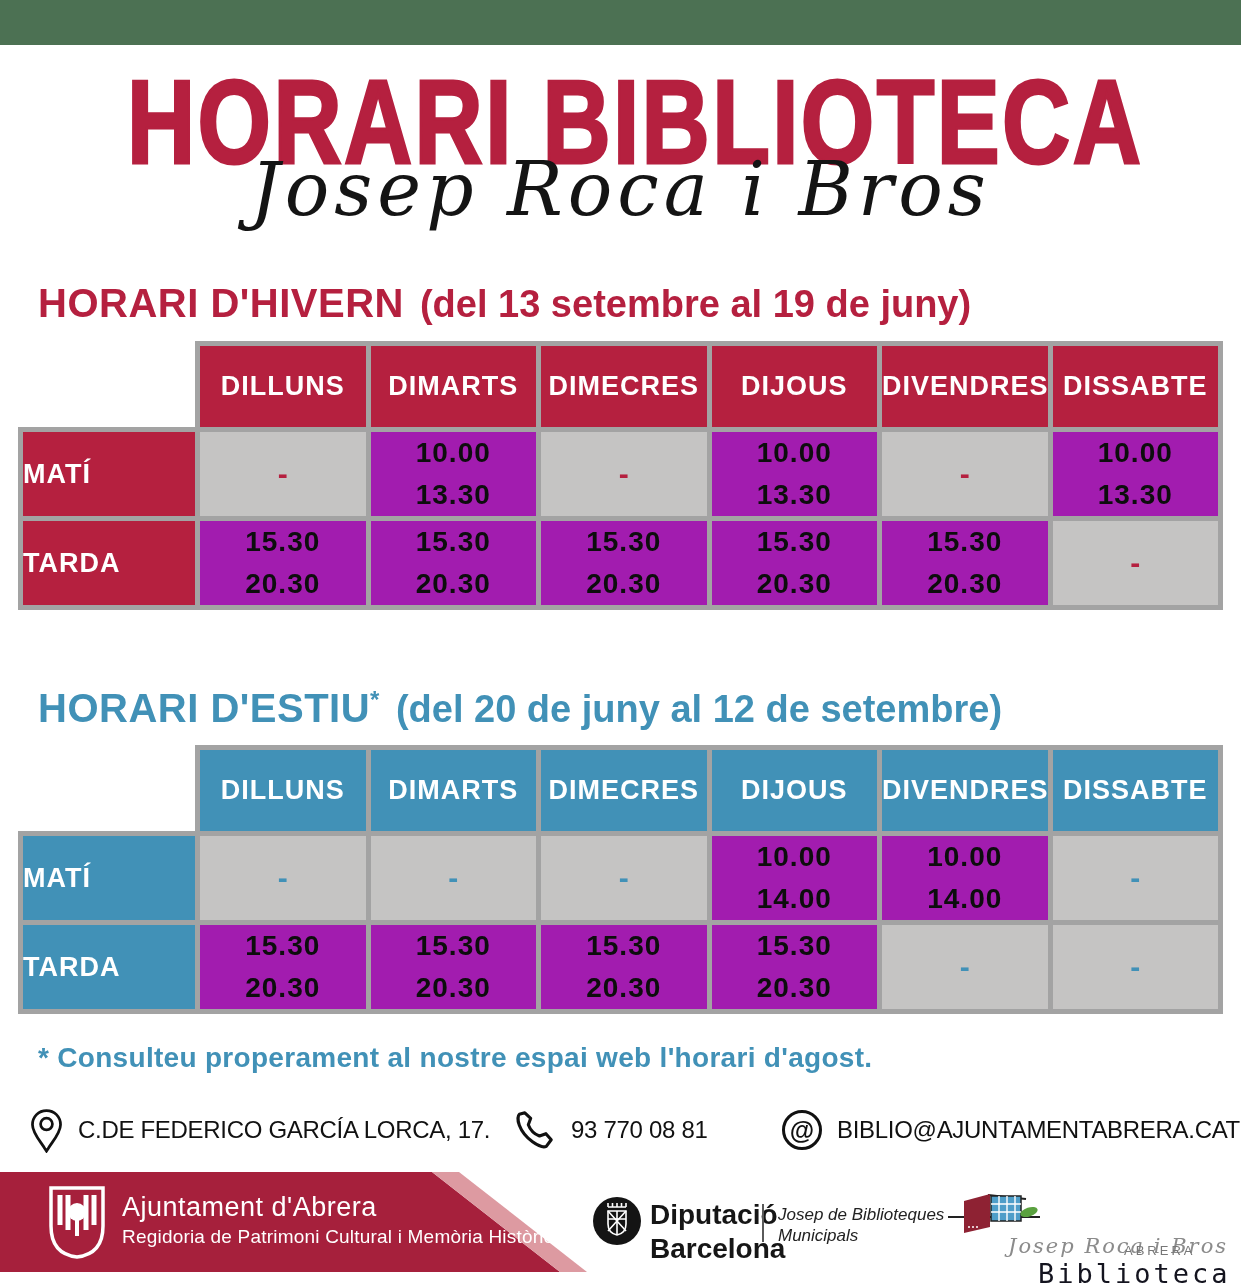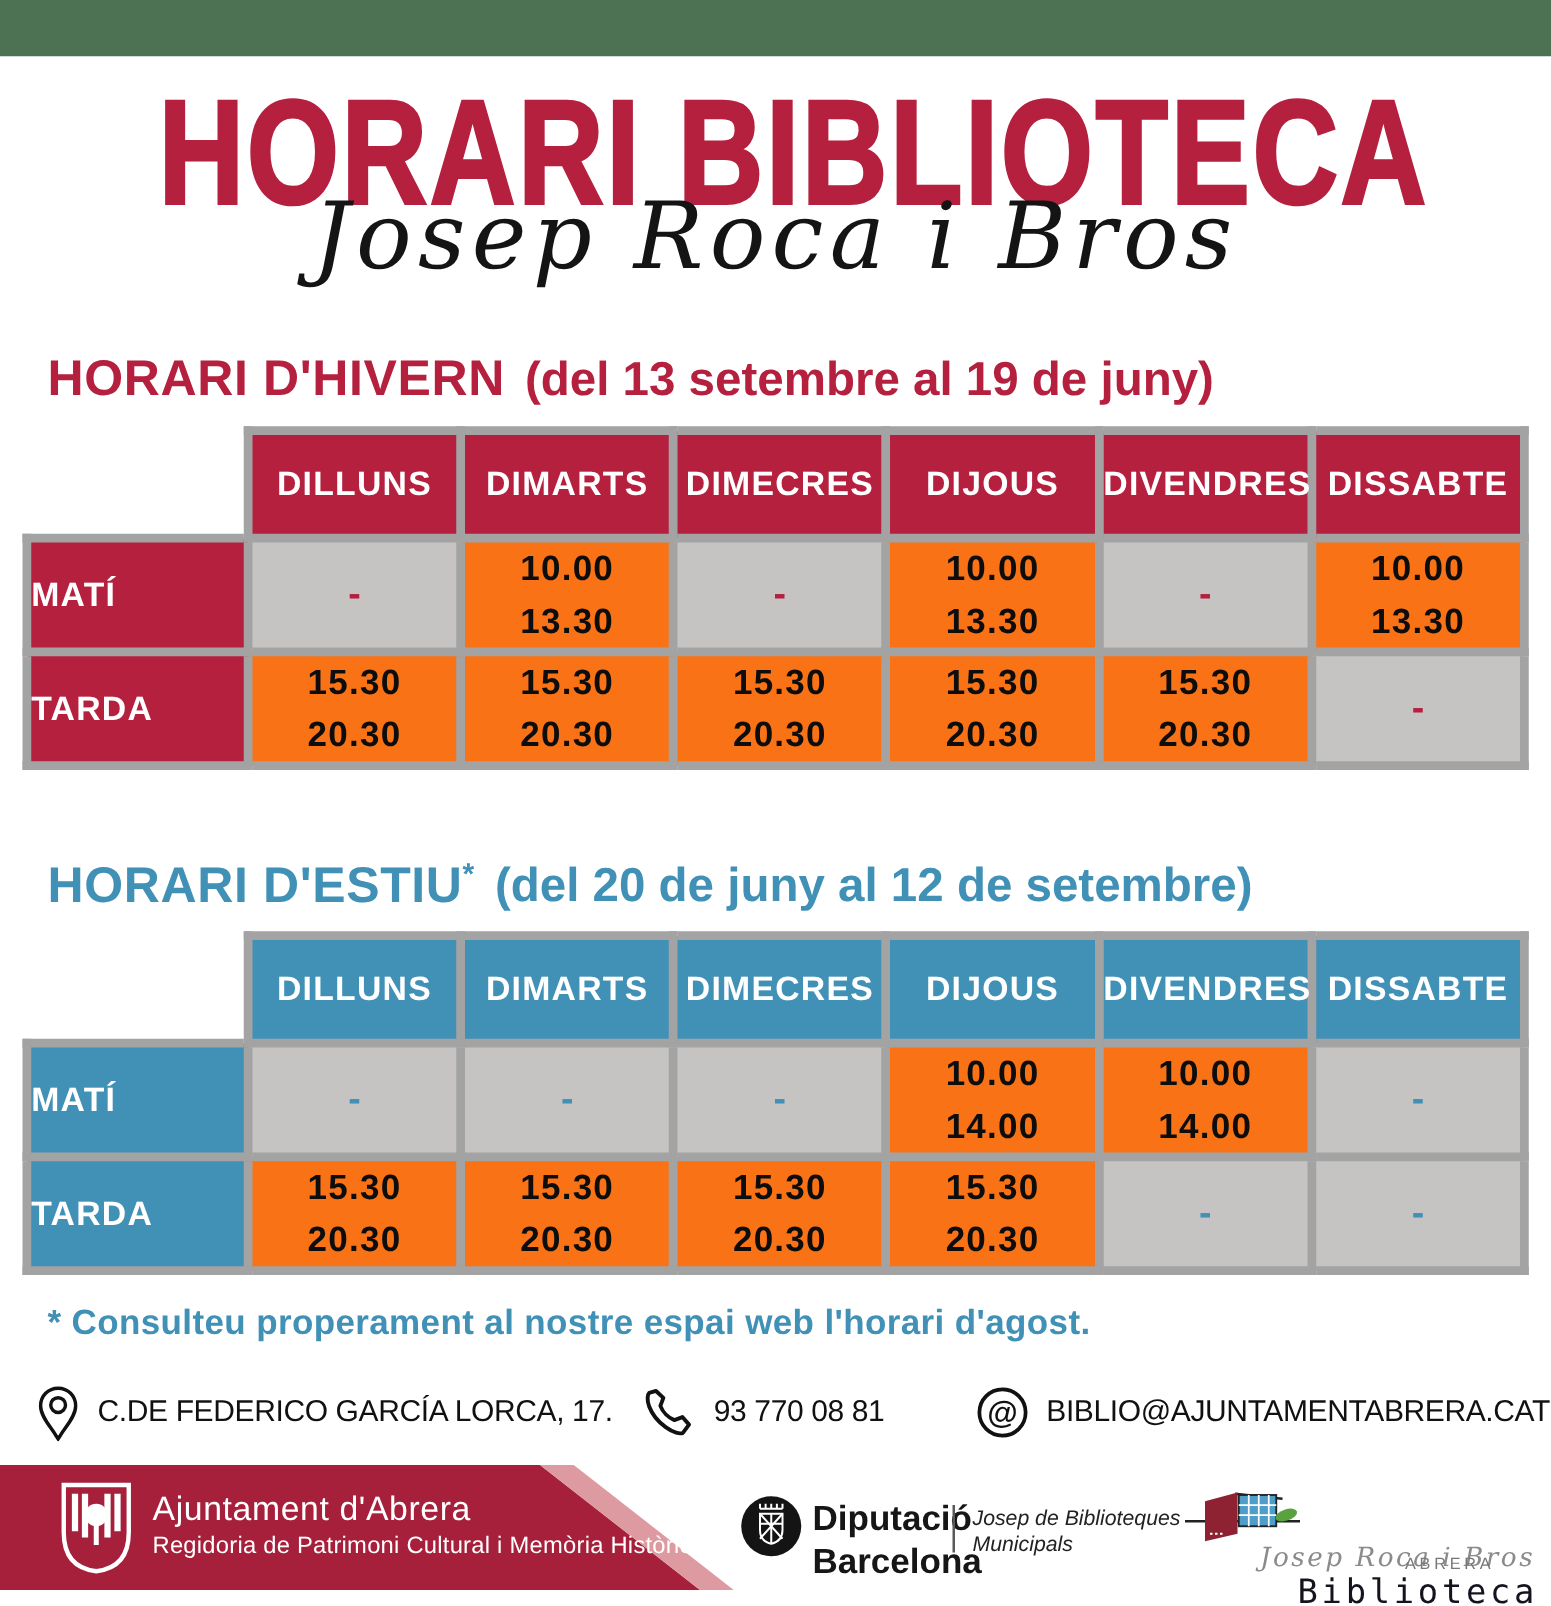--- a/index.html
+++ b/index.html
@@ -29,27 +29,27 @@
   .sec-head.winter-h{left:38px;top:281px;color:var(--brand-red);}
   .sec-head.summer-h{left:38px;top:686px;color:var(--brand-blue);}
   .sec-title{font-size:40px;font-weight:bold;letter-spacing:0.5px;}
   .sec-title sup{font-size:24px;vertical-align:super;}
   .sec-note{font-size:38px;font-weight:bold;}
 
   table.sched{position:absolute;border-collapse:collapse;width:1205px;table-layout:fixed;left:18px;}
   table.sched.winter{top:341px;}
   table.sched.summer{top:745px;}
   .sched col.c0{width:177px;}
-  .sched th,.sched td{border:7px solid #a3a3a3;}
+  .sched th,.sched td{border:5px solid #a3a3a3;}
   .sched thead th{height:86px;color:#fff;font-size:27px;font-weight:bold;letter-spacing:1px;text-align:center;vertical-align:middle;}
   .sched th.corner{border:none;background:transparent;}
   .sched tbody th{color:#fff;font-size:27px;font-weight:bold;letter-spacing:1px;text-align:left;vertical-align:middle;}
   .winter thead th:not(.corner),.winter tbody th{background:var(--brand-red);}
   .summer thead th:not(.corner),.summer tbody th{background:var(--brand-blue);}
-  .sched td{height:88px;background:#f97316;text-align:center;vertical-align:middle;}
+  .sched td{height:88px;background:#a21caf;text-align:center;vertical-align:middle;}
   .sched td.closed{background:var(--closed-gray);}
   .t{display:block;font-size:28px;font-weight:bold;line-height:1.5;color:#0d0d0d;letter-spacing:1px;}
   .dash{font-size:30px;font-weight:bold;}
   .winter .dash{color:var(--brand-red);}
   .summer .dash{color:var(--brand-blue);}
 
   .footnote{position:absolute;left:38px;top:1042px;font-size:28px;font-weight:bold;color:var(--brand-blue);letter-spacing:0.3px;}
 
   .contact-item{position:absolute;top:1102px;height:56px;display:flex;align-items:center;gap:15px;color:#111;}
   .contact-item .txt{font-size:24px;letter-spacing:-0.3px;white-space:nowrap;}

